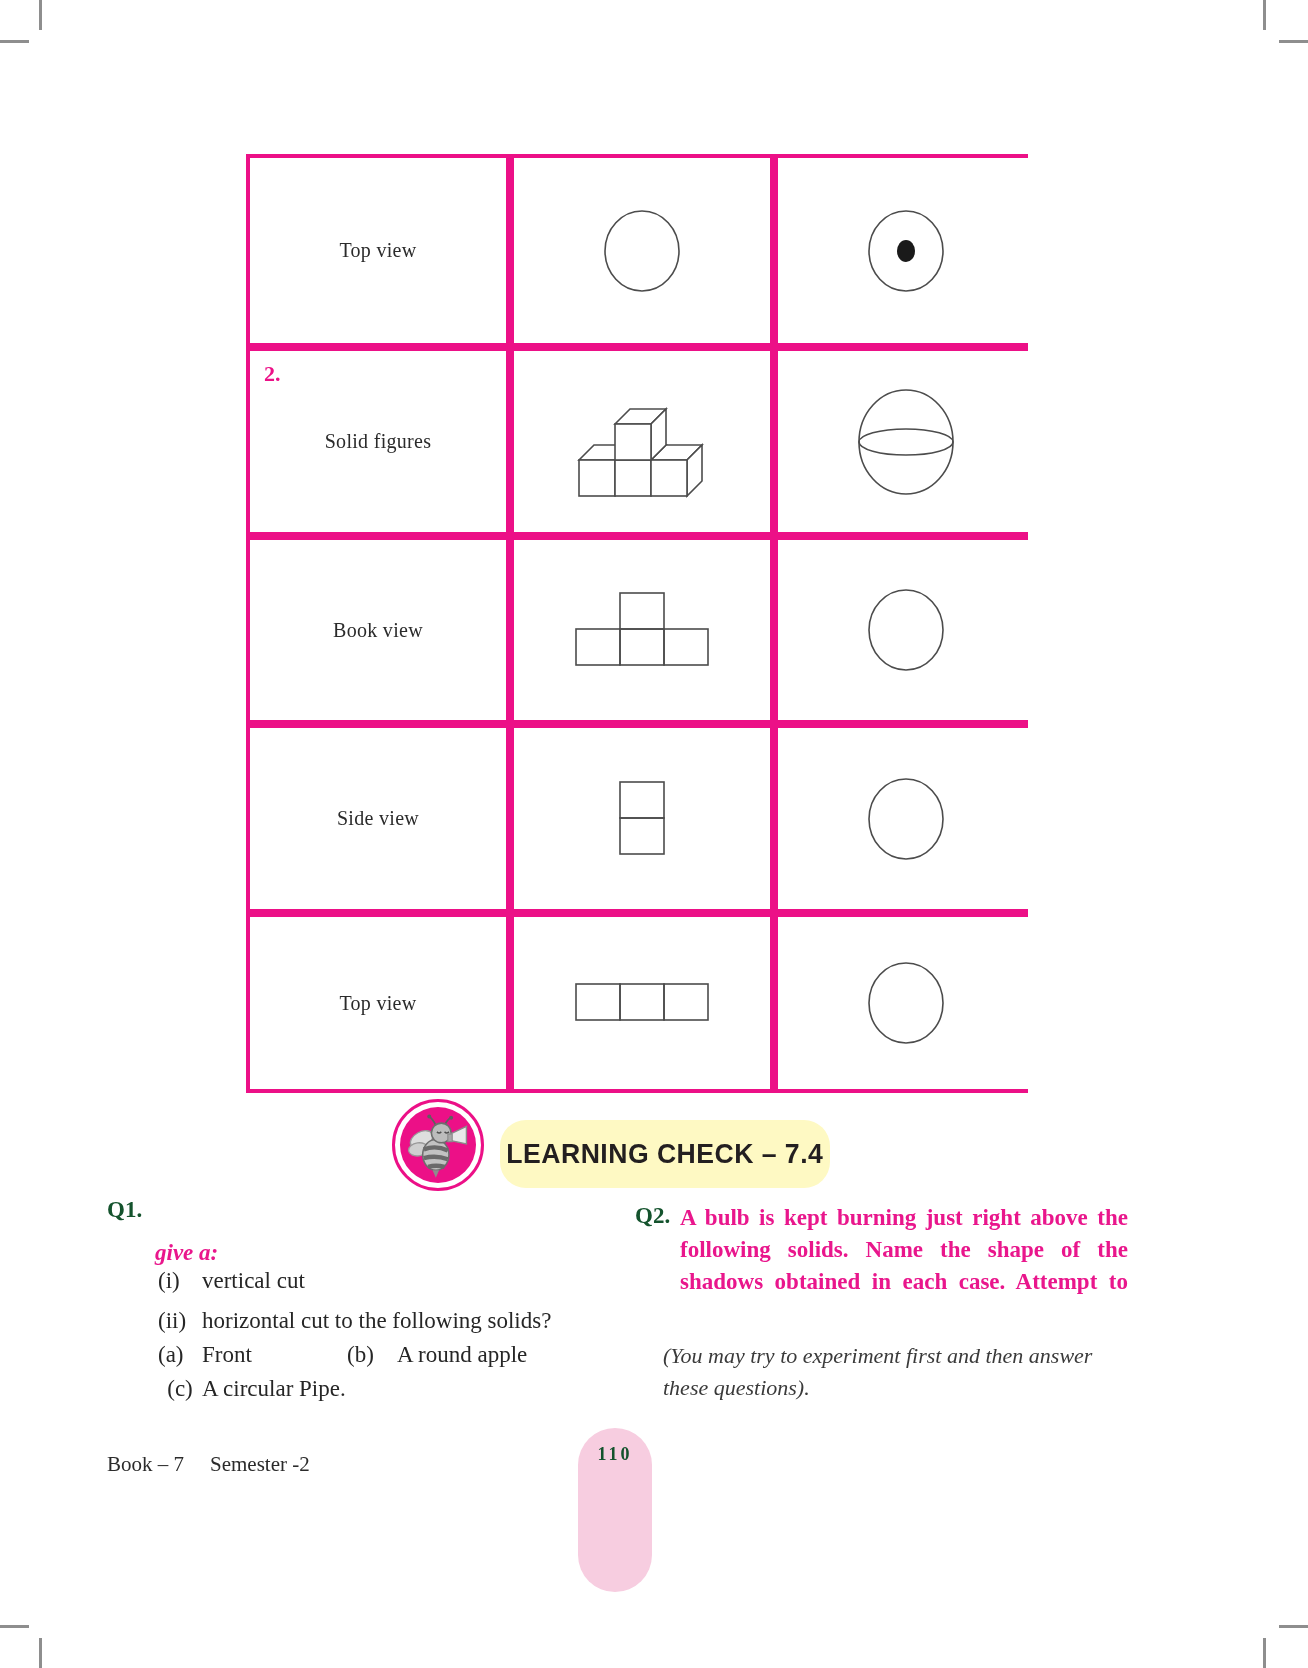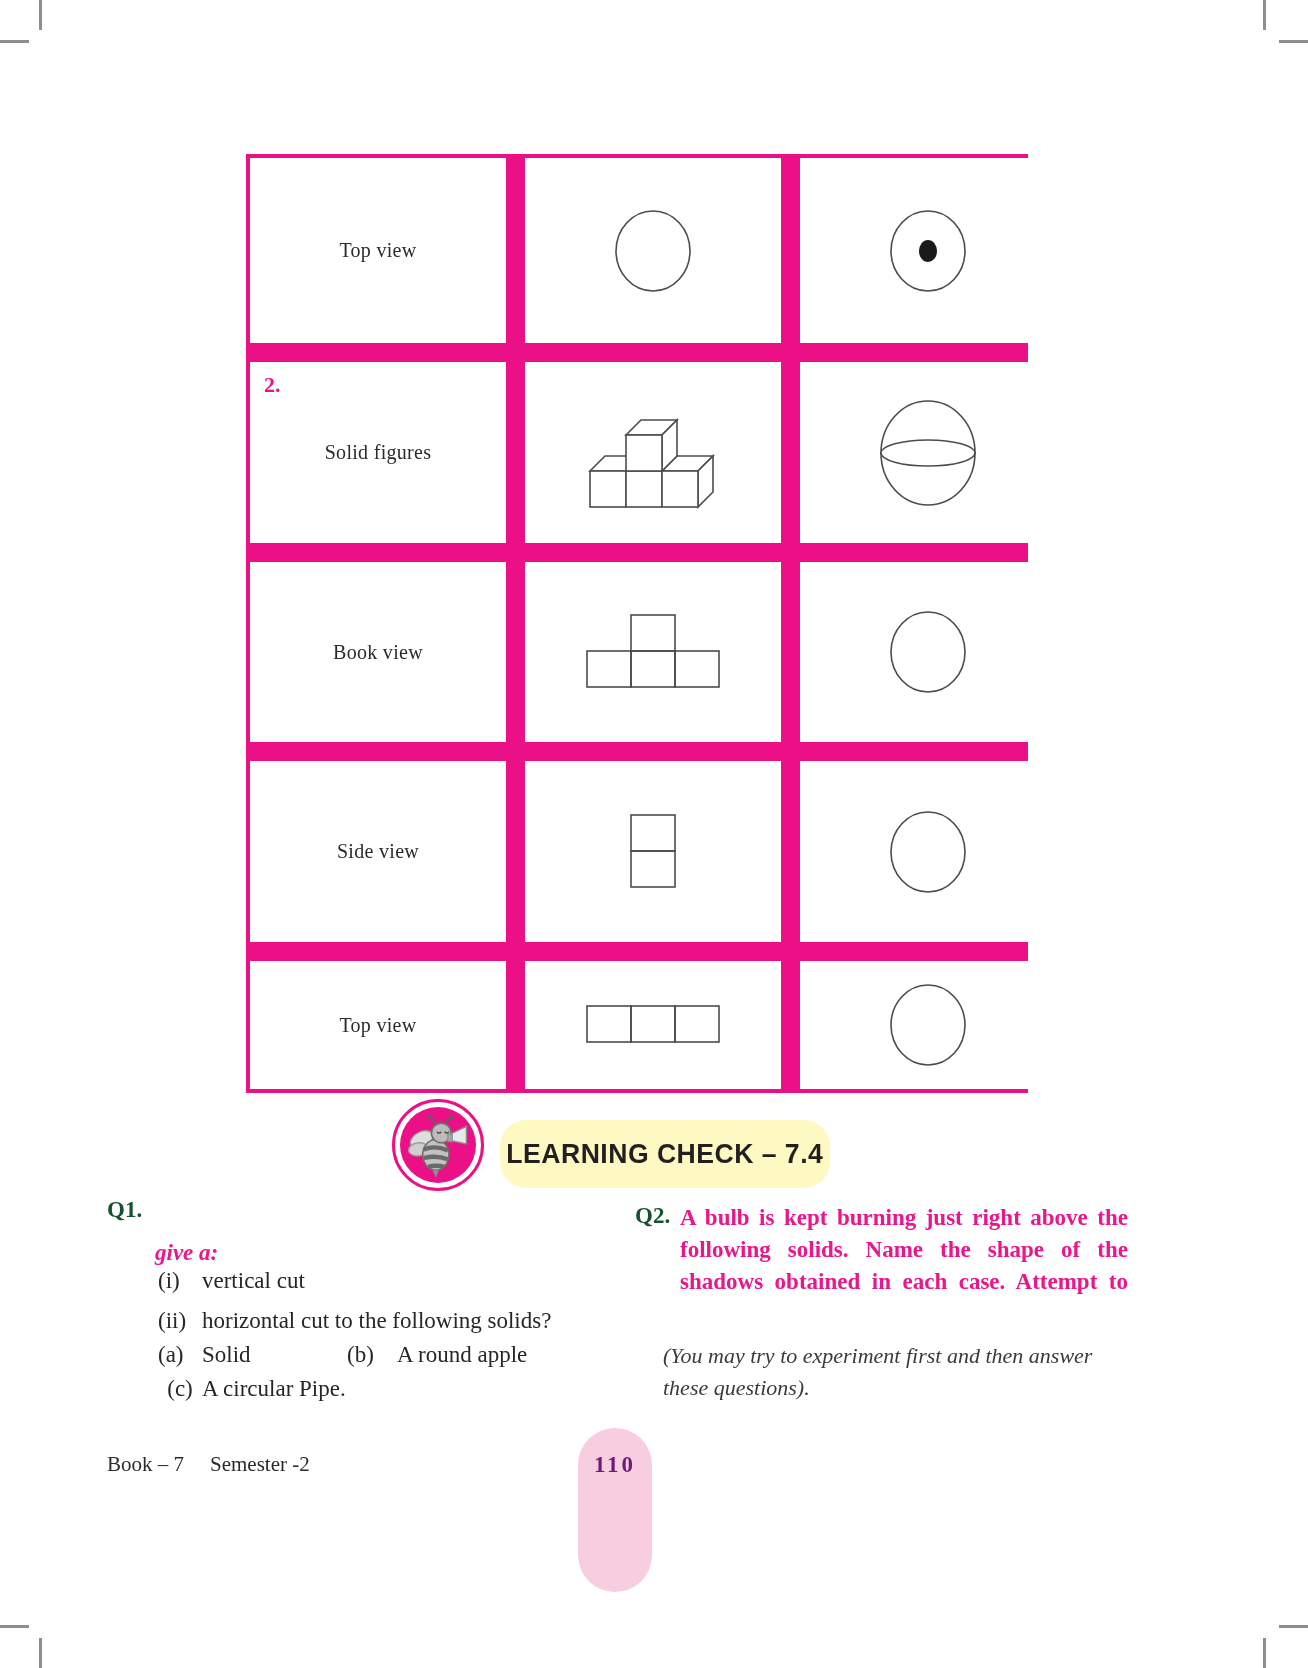--- a/index.html
+++ b/index.html
@@ -9,21 +9,21 @@
   }
   
   .mark { position:absolute; background:#8e8e8e; }
 
   
   .vt {
     position:absolute; left:246px; top:154px; width:782px; height:939px;
     background:#ec1087; display:grid;
     grid-template-columns:256px 256px 256px;
     grid-template-rows:185px 181px 180px 181px 1fr;
-    gap:19px; padding:4px; box-sizing:border-box;
+    gap:8px; padding:4px; box-sizing:border-box;
   }
   .c { background:#ffffff; position:relative; display:flex; align-items:center; justify-content:center; }
   .c .lbl { font-size:20px; color:#2b2b2b; letter-spacing:0.3px; }
   .item-no {
     position:absolute; top:10px; left:14px; color:#ec1087; font-weight:bold; font-size:22px;
   }
   .fig-stroke { stroke:#4c4c4c; stroke-width:1.6; fill:none; }
   .fig-fill-white { stroke:#4c4c4c; stroke-width:1.6; fill:#ffffff; }
 
   
@@ -57,21 +57,21 @@
   .item .w1 { display:inline-block; width:145px; }
   .note-line { position:absolute; font-style:italic; font-size:22px; color:#3a3a3a; white-space:nowrap; }
 
   
   .footer { position:absolute; left:107px; top:1452px; font-size:21px; color:#2b2b2b; }
   .footer .sep { display:inline-block; width:26px; }
   .page-pill {
     position:absolute; left:578px; top:1428px; width:74px; height:164px;
     background:#f7cde0; border-radius:37px; text-align:center;
   }
-  .page-no { margin-top:24px; font-weight:bold; font-size:23px; letter-spacing:3px; color:#701a75; }
+  .page-no { margin-top:16px; font-weight:bold; font-size:18px; letter-spacing:3px; color:#14532d; }
 </style>
 </head>
 <body>
 
 <div class="page">
 
   <div class="mark" style="left:39px; top:0; width:3px; height:30px;"></div>
   <div class="mark" style="left:0; top:40px; width:29px; height:3px;"></div>
   <div class="mark" style="left:1263px; top:0; width:3px; height:30px;"></div>
   <div class="mark" style="left:1279px; top:40px; width:29px; height:3px;"></div>
@@ -205,21 +205,21 @@
   <div class="qblock" style="left:107px; top:1197px; width:505px; height:220px;">
     <span class="qnum">Q1.</span>
     <div class="qline" style="left:48px; top:41px;font-style:italic;">give a:</div>
     <div class="item" style="left:51px; top:71px;">
       <span class="mk">(i)</span><span>vertical cut</span>
     </div>
     <div class="item" style="left:51px; top:111px;">
       <span class="mk">(ii)</span><span>horizontal cut to the following solids?</span>
     </div>
     <div class="item" style="left:51px; top:145px;">
-      <span class="mk">(a)</span><span class="w1">Solid</span><span class="mk2">(b)</span><span>A round apple</span>
+      <span class="mk">(a)</span><span class="w1">Front</span><span class="mk2">(b)</span><span>A round apple</span>
     </div>
     <div class="item" style="left:51px; top:179px;text-align:center;">
       <span class="mk">(c)</span><span>A circular Pipe.</span>
     </div>
   </div>
 
   <div class="qblock" style="left:635px; top:1203px; width:495px; height:200px;">
     <span class="qnum">Q2.</span>
     <div class="qline jst" style="left:45px; top:0; width:448px;">A bulb is kept burning just right above the</div>
     <div class="qline jst" style="left:45px; top:32px; width:448px;">following solids. Name the shape of the</div>

